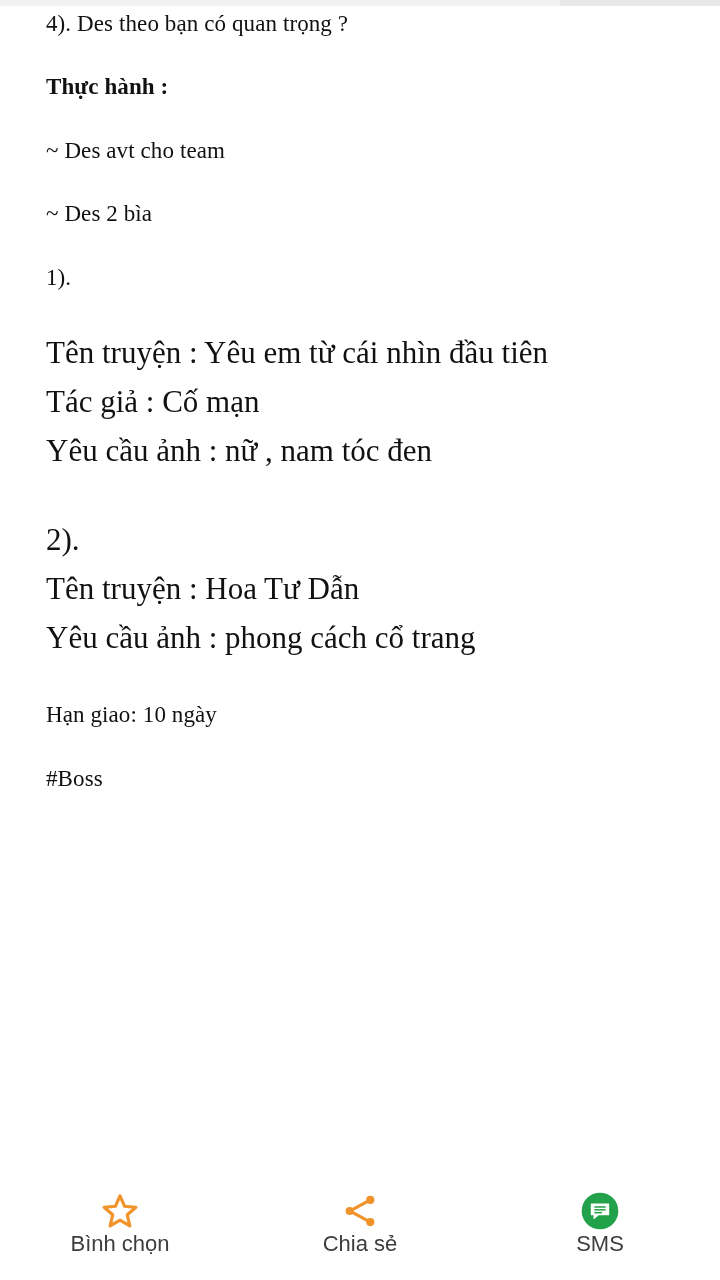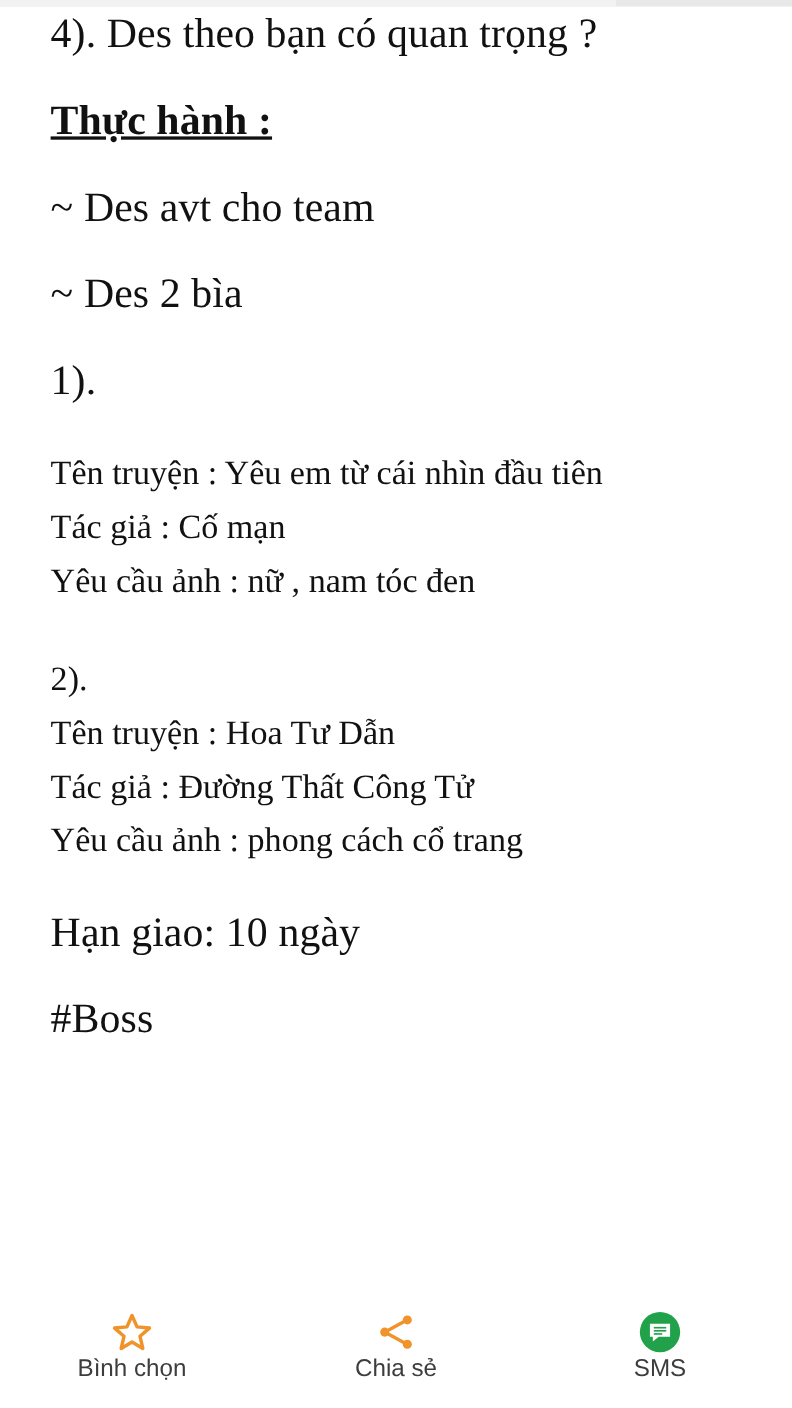--- a/index.html
+++ b/index.html
@@ -29,28 +29,27 @@
   }
   .content {
     position: absolute;
     top: 6px;
     left: 0;
     width: 720px;
     padding: 6px 36px 0 46px;
     box-sizing: border-box;
   }
   .para {
-    font-size: 38px;
+    font-size: 23px;
     line-height: 1.02;
     margin: 0 0 40px 0;
     letter-spacing: 0.1px;
   }
   .para.bold {
     font-weight: bold;
-    text-decoration: underline;
   }
   .block {
     margin: 0 0 40px 0;
   }
   .block .line {
     font-size: 31px;
     line-height: 1.58;
     white-space: nowrap;
   }
   .bottombar {
@@ -105,21 +104,20 @@
 
   <div class="block">
     <div class="line">Tên truyện : Yêu em từ cái nhìn đầu tiên</div>
     <div class="line">Tác giả : Cố mạn</div>
     <div class="line">Yêu cầu ảnh : nữ , nam tóc đen</div>
   </div>
 
   <div class="block">
     <div class="line">2).</div>
     <div class="line">Tên truyện : Hoa Tư Dẫn</div>
-    <div class="line">Tác giả : Đường Thất Công Tử</div>
     <div class="line">Yêu cầu ảnh : phong cách cổ trang</div>
   </div>
 
   <p class="para">Hạn giao: 10 ngày</p>
 
   <p class="para">#Boss</p>
 
 </div>
 
 <div class="bottombar">

